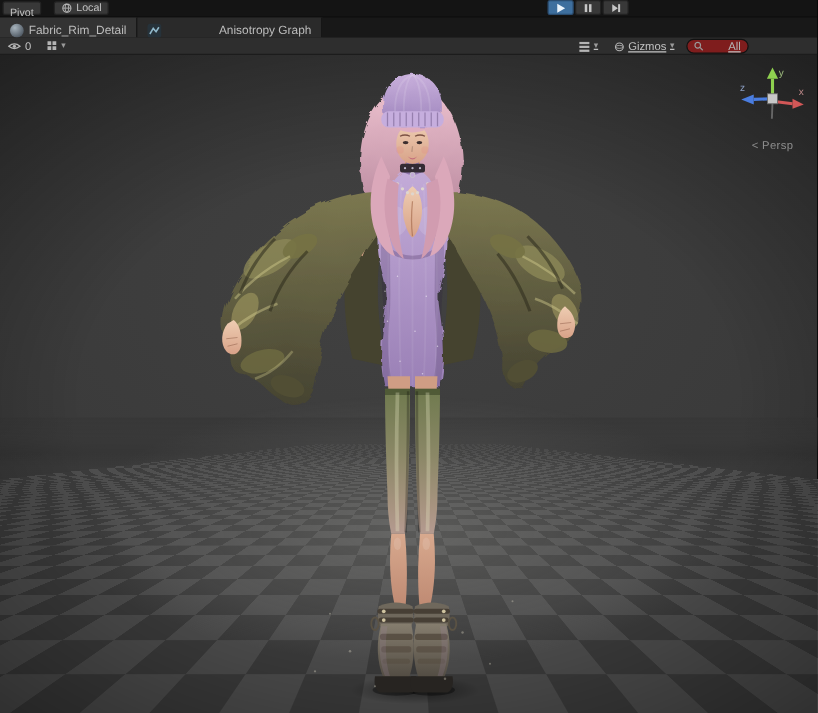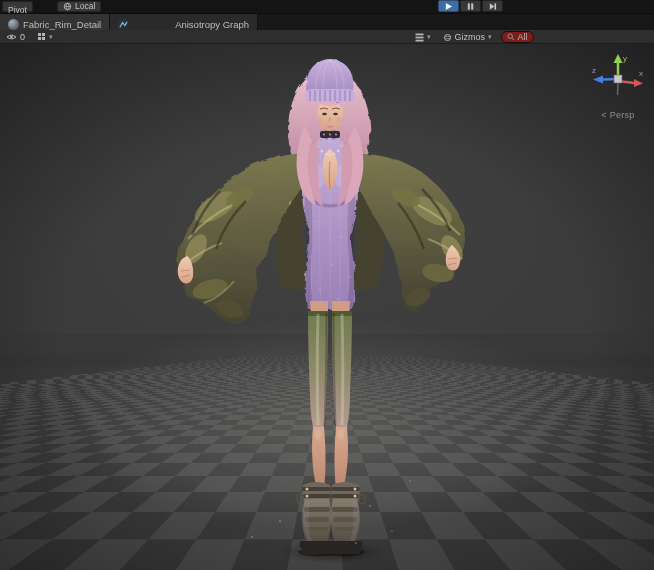--- a/index.html
+++ b/index.html
@@ -7,21 +7,21 @@
          font-family:"Liberation Sans","DejaVu Sans",sans-serif;
          background:#111;user-select:none;}
 
   
   .topbar{position:relative;height:13px;background:var(--topbar_bg,#141414);}
   .tool-btn{position:absolute;top:1px;height:11px;display:flex;align-items:center;gap:3px;
             padding:0 5px;background:var(--button_bg,#383838);border:1px solid #232323;
             border-radius:2px;color:var(--text,#c2c2c2);font-size:8.5px;line-height:11px;box-sizing:border-box;}
   .tool-btn svg{display:block;}
   .btn-pivot{left:2px;flex-direction:column;}
-  .btn-local{left:57px;}
+  .btn-local{left:43px;}
   .playback{position:absolute;left:438px;top:0;display:flex;gap:1px;}
   .pb-btn{width:21px;height:12px;background:var(--button_bg,#383838);border:1px solid #222;
           display:flex;align-items:center;justify-content:center;border-radius:2px;box-sizing:border-box;}
   .pb-play{background:var(--play_active_bg,#3e6f9e);border-color:#2b4d70;}
 
   
   .tabbar{height:16px;background:#181818;display:flex;border-top:1px solid #0c0c0c;}
   .tab{height:16px;padding:0 8px;display:flex;align-items:flex-end;gap:4px;
        border-right:1px solid #101010;font-size:9.5px;color:#bdbdbd;white-space:nowrap;box-sizing:border-box;}
   .tab-active{background:var(--tab_active_bg,#333333);}
@@ -29,24 +29,24 @@
   .tab-icon{width:11px;height:11px;border-radius:2px;display:inline-block;}
   .tab-icon.material{border-radius:50%;background:radial-gradient(circle at 35% 30%,#a8b4bd,#57616b 70%,#3b434b);}
   .tab-icon.graph{background:#26323a;display:flex;align-items:center;justify-content:center;}
 
   
   .scene-toolbar{position:relative;height:14px;background:var(--panel_bg,#2e2e2e);
                  border-bottom:1px solid #1c1c1c;display:flex;align-items:center;
                  font-size:9px;color:var(--text,#c2c2c2);box-sizing:border-box;}
   .st-group{display:flex;align-items:center;gap:6px;}
   .st-left{padding-left:3px;}
-  .st-right{position:absolute;left:412px;top:0;height:14px;}
+  .st-right{position:absolute;left:460px;top:0;height:14px;text-decoration:underline;}
   .st-btn{display:flex;align-items:center;gap:3px;padding:0 3px;height:12px;border-radius:2px;}
   .caret{font-size:7px;color:#9a9a9a;line-height:12px;}
-  .st-search{display:flex;align-items:center;gap:3px;background:#7f1d1d;border:1px solid #121212;
+  .st-search{display:flex;align-items:center;gap:20px;background:#7f1d1d;border:1px solid #121212;
              border-radius:6px;height:10px;padding:0 5px;color:#b5b5b5;}
 
   
   .viewport{position:relative;width:654px;height:527px;overflow:hidden;
             background:radial-gradient(120% 95% at 48% 35%, #414141 0%, var(--viewport_bg,#3a3a3a) 45%, #313131 100%);}
   .floor{position:absolute;bottom:0;left:50%;width:4000px;margin-left:-2000px;height:8000px;
          transform-origin:50% 100%;
          transform:perspective(188px) rotateX(40deg);
          background:repeating-conic-gradient(var(--checker_light,#4e4e4e) 0% 25%, var(--checker_dark,#3c3c3c) 0% 50%);
          background-size:112px 112px;z-index:1;}

